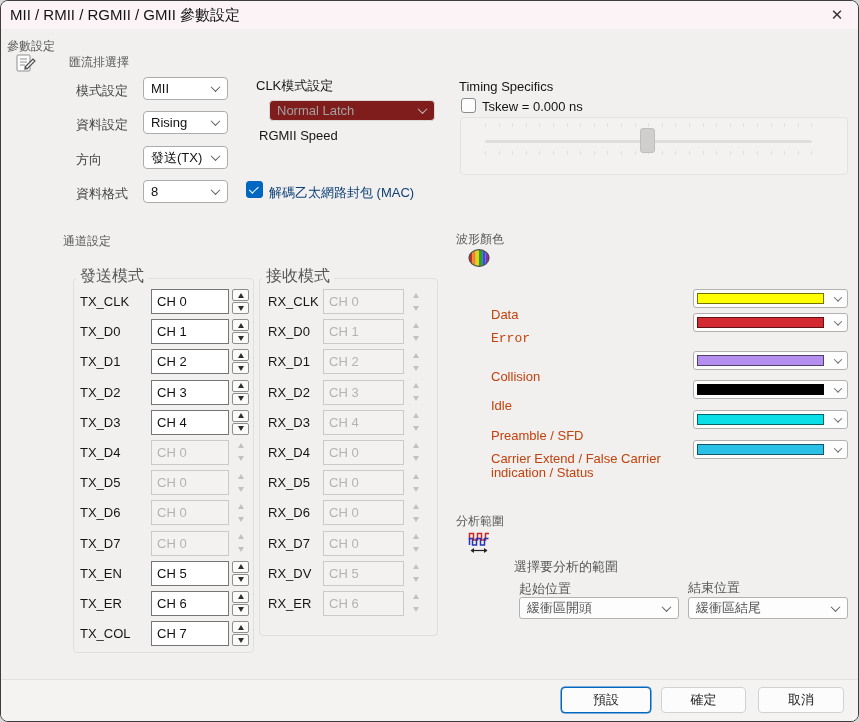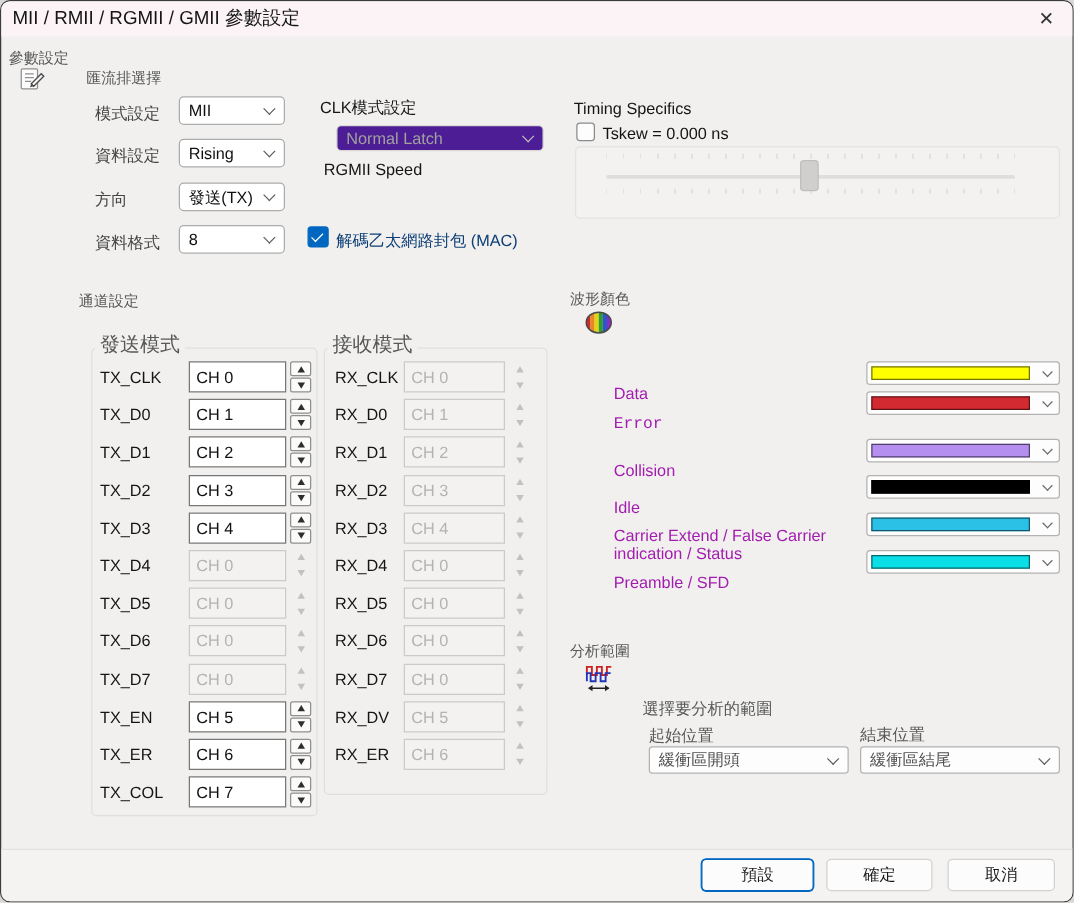--- a/index.html
+++ b/index.html
@@ -18,21 +18,21 @@
   .gray13 { font-size:13px; color:#585858; }
   .dark13 { font-size:13px; color:#151515; }
   .formlbl { font-size:13px; color:#454545; }
 
   
   .combo { position:absolute; display:flex; align-items:center; justify-content:space-between;
            background:#fff; border:1px solid #acacac; border-radius:4px; padding:0 8px 0 7px;
            font-size:13px; color:#111; }
   .combo .chev { width:7px; height:7px; border-right:1.4px solid #5c5c5c; border-bottom:1.4px solid #5c5c5c;
                  transform:rotate(45deg) translate(-1px,-1px); flex:0 0 auto; }
-  .combo.disabled { background:#4c1d95; border-color:#d9d8d7; color:#a2a1a0; }
+  .combo.disabled { background:#7f1d1d; border-color:#d9d8d7; color:#a2a1a0; }
   .combo.disabled .chev { border-color:#c4c3c2; }
   .combo.soft { color:#4f4f4f; background:#fdfdfd; border-color:#b3b2b1; border-radius:3px; }
 
   
   .checkbox { position:absolute; width:17px; height:17px; border-radius:3px; background:#fdfdfd; border:1px solid #8b8b8b;
               display:flex; align-items:center; justify-content:center; }
   .checkbox.checked { background:#0067C0; border-color:#0067C0; }
   .checkbox .tick { width:9px; height:5px; border-left:1.8px solid #fff; border-bottom:1.8px solid #fff;
                     transform:rotate(-45deg) translate(0px,-1px); display:none; }
   .checkbox.checked .tick { display:block; }
@@ -72,21 +72,21 @@
   .ch-row.disabled .tri-up { border-bottom-color:#c2c1c0; }
   .ch-row.disabled .tri-down { border-top-color:#c2c1c0; }
 
   
   #color-rows { position:absolute; inset:0; }
   .color-row { position:absolute; left:490px; width:357px; height:19px; display:flex;
                align-items:center; justify-content:space-between; }
   .color-row:nth-child(1){ top:288px; } .color-row:nth-child(2){ top:312px;font-family:Liberation Mono, monospace; }
   .color-row:nth-child(3){ top:350px; } .color-row:nth-child(4){ top:379px; }
   .color-row:nth-child(5){ top:409px; } .color-row:nth-child(6){ top:439px; }
-  .color-label { width:200px; font-size:13px; color:#a21caf; line-height:14px;margin-top:32px; }
+  .color-label { width:200px; font-size:13px; color:#c2410c; line-height:14px;margin-top:32px; }
   .color-combo { width:155px; height:19px; background:#fdfdfd; border:1px solid #b3b2b1; border-radius:3px;
                  display:flex; align-items:center; padding:0 6px 0 3px; }
   .swatch { width:127px; height:11px; border:1px solid rgba(0,0,0,.55); }
   .color-combo .chev { width:6px; height:6px; border-right:1.3px solid #6a6a6a; border-bottom:1.3px solid #6a6a6a;
                        transform:rotate(45deg) translate(-1px,-1px); margin-left:auto; }
 
   
   .footer { position:absolute; left:0; top:678px; width:100%; height:44px; background:#f4f3f2; border-top:1px solid #e3e2e1; }
   .btn { position:absolute; top:7px; height:26px; border-radius:4px; background:#fcfcfc; border:1px solid #d2d1d0;
          font-size:13px; color:#1a1a1a; display:flex; align-items:center; justify-content:center;
@@ -492,30 +492,30 @@
     </span>
   </div>
       <div class="color-row">
     <span class="color-label">Idle</span>
     <span class="color-combo">
       <span class="swatch" style="background-color: rgb(0, 0, 0);"></span>
       <span class="chev"></span>
     </span>
   </div>
       <div class="color-row">
+    <span class="color-label">Preamble / SFD</span>
+    <span class="color-combo">
+      <span class="swatch" style="background-color: rgb(10, 223, 232);"></span>
+      <span class="chev"></span>
+    </span>
+  </div>
+      <div class="color-row">
     <span class="color-label">Carrier Extend / False Carrier indication / Status</span>
     <span class="color-combo">
       <span class="swatch" style="background-color: rgb(43, 193, 230);"></span>
-      <span class="chev"></span>
-    </span>
-  </div>
-      <div class="color-row">
-    <span class="color-label">Preamble / SFD</span>
-    <span class="color-combo">
-      <span class="swatch" style="background-color: rgb(10, 223, 232);"></span>
       <span class="chev"></span>
     </span>
   </div>
     </div>
 
   <div class="lbl gray12" style="left:455px;top:512px">分析範圍</div>
   <svg class="abs" style="left:467px;top:530px" width="22" height="23" viewBox="0 0 22 23">
     <path d="M1.5 9 V2.5 H5.5 V9 H9.5 V2.5 H13.5 V9 H17.5 V2.5 H21" fill="none" stroke="#cc2222" stroke-width="1.5"></path>
     <path d="M1.5 14 V7.5 H4.5 V14 H8.5 V7.5 H12.5 V14 H16.5 V7.5 H20.5" fill="none" stroke="#2335bb" stroke-width="1.5"></path>
     <line x1="3" y1="19.5" x2="19" y2="19.5" stroke="#222" stroke-width="1.2"></line>

